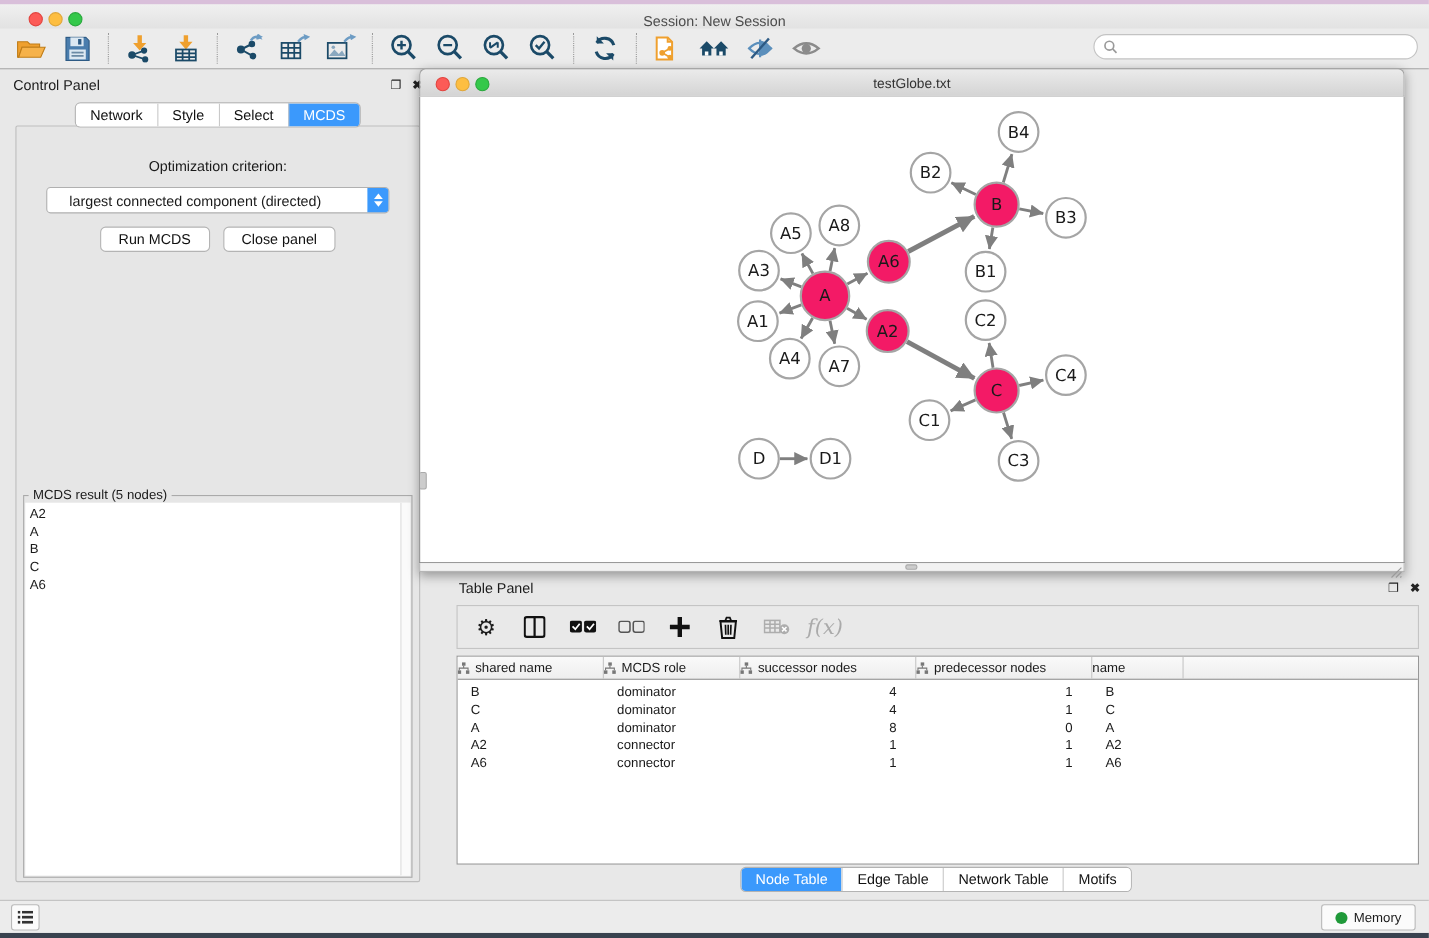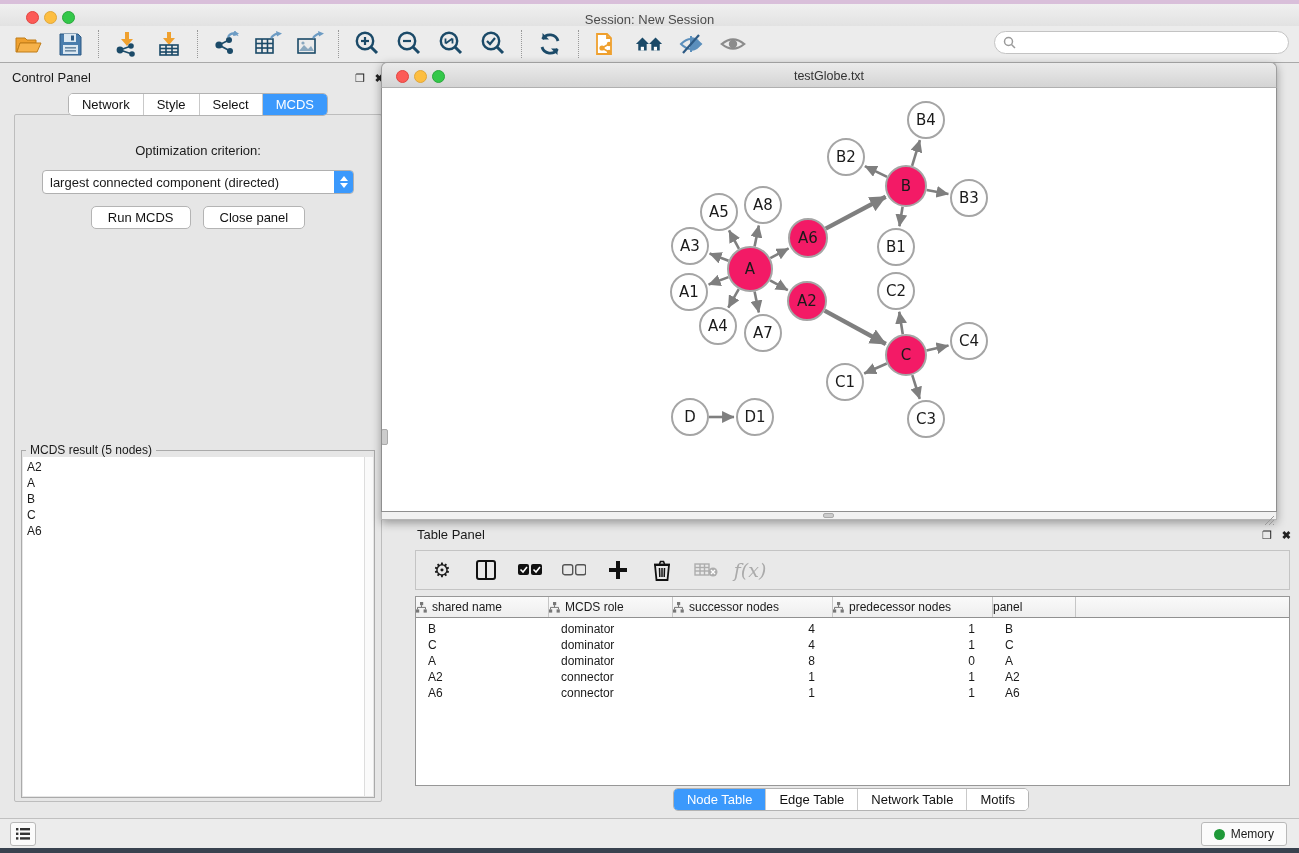--- a/index.html
+++ b/index.html
@@ -32,21 +32,21 @@
   .cp-header { display:flex; align-items:center; padding:4px 6px 6px 6px; }
   .cp-header .panel-title { flex:1; }
   .seg { display:inline-flex; background:#fff; border:1px solid #b3b3b3; border-radius:5px; overflow:hidden; }
   .seg .tab { padding:3px 13px; font-size:13px; border-left:1px solid #c9c9c9; background:#fff; color:#111; white-space:nowrap; }
   .seg .tab:first-child { border-left:none; }
   .seg .tab.sel { background:#3b99fc; color:#fff; }
   .cp-tabs-row { text-align:center; margin-top:2px; position:relative; z-index:2; }
   .cp-body { position:absolute; left:8px; right:8px; top:48px; bottom:8px; background:#e6e6e6; border:1px solid #bdbdbd; border-radius:2px; }
   .opt-label { text-align:center; margin-top:28px; font-size:13px; }
   .combo { margin:12px auto 0 auto; width:312px; height:24px; background:#fff; border:1px solid #b0b0b0; border-radius:4px; display:flex; align-items:center; }
-  .combo-text { flex:1; padding:0 7px; font-size:13px; white-space:nowrap; overflow:hidden; }
+  .combo-text { flex:1; padding:0 20px; font-size:13px; white-space:nowrap; overflow:hidden; }
   .combo-step { width:19px; height:22px; background:#3b99fc; border-radius:0 3px 3px 0; display:flex; flex-direction:column; align-items:center; justify-content:center; gap:2px; }
   .tri-up { width:0; height:0; border-left:4px solid transparent; border-right:4px solid transparent; border-bottom:5px solid #fff; }
   .tri-down { width:0; height:0; border-left:4px solid transparent; border-right:4px solid transparent; border-top:5px solid #fff; }
   .btn-row { display:flex; justify-content:center; gap:12px; margin-top:12px; }
   .mac-btn { background:#fff; border:1px solid #b4b4b4; border-radius:5px; padding:3px 16px; font-size:13px; color:#111; }
   .groupbox { position:absolute; left:6px; right:6px; top:335px; bottom:3px; border:1px solid #aaa; }
   .groupbox-title { position:absolute; top:-8px; left:4px; background:#e6e6e6; padding:0 4px; font-size:12px; }
   .group-list { position:absolute; left:1px; right:1px; top:6px; bottom:1px; background:#fff; overflow:hidden; }
   .group-list .scroll { position:absolute; right:0; top:0; bottom:0; width:9px; background:#fafafa; border-left:1px solid #ddd; }
   .list-item { font-size:12px; line-height:16px; padding-left:4px; }
@@ -556,21 +556,21 @@
               <rect x="0" y="7.4" width="3.2" height="3.2"></rect>
               <rect x="7.6" y="7.4" width="3.2" height="3.2"></rect>
             </g>
             <g stroke="#777" stroke-width="1" fill="none">
               <path d="M5.5 3.2 v2 M1.5 7.4 v-2 h8 v2"></path>
             </g>
           </svg>
           <span>predecessor nodes</span>
         </div>
         <div class="th" style="width: 83px;">
-          <span>panel</span>
+          <span>name</span>
         </div>
         <div class="th" style="flex: 1 1 0%;"></div>
       </div>
     <div id="table-body" style="padding-top: 3px;">
         <div class="trow">
           <div class="td left" style="width: 133px;">B</div>
           <div class="td left" style="width: 124px;">dominator</div>
           <div class="td right" style="width: 160px;">4</div>
           <div class="td right" style="width: 160px;">1</div>
           <div class="td left" style="width: 83px;">B</div>

